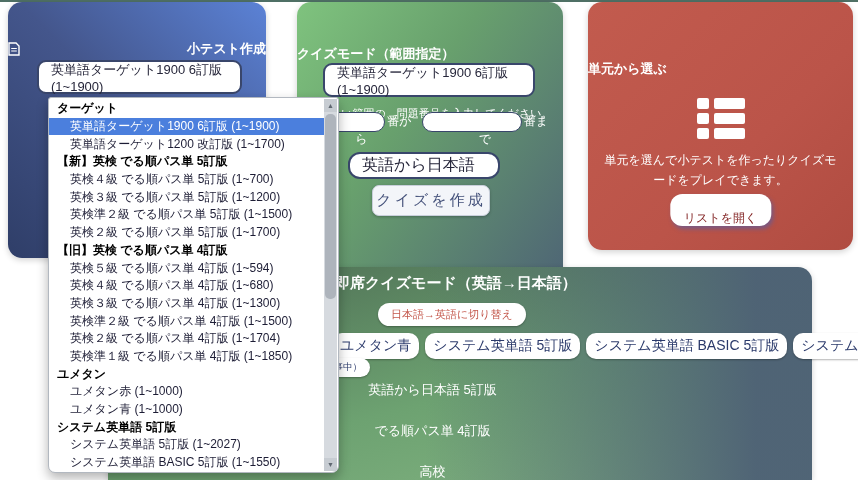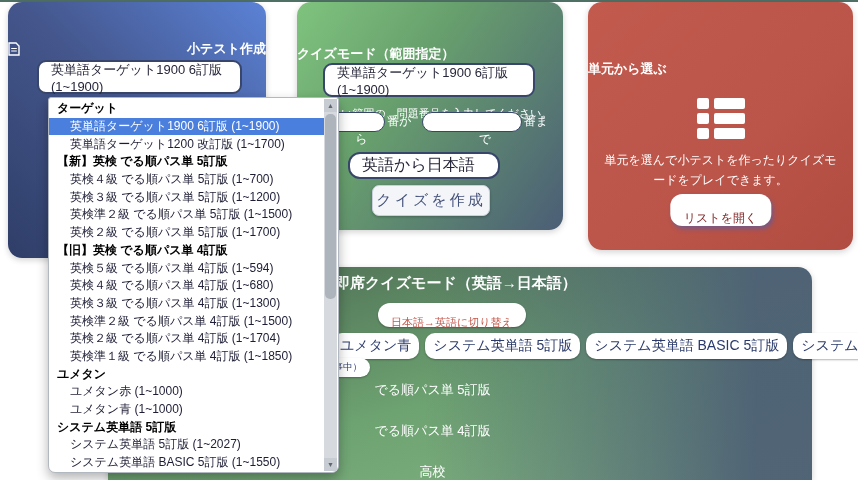--- a/index.html
+++ b/index.html
@@ -4,21 +4,21 @@
 <style>
   * { margin:0; padding:0; box-sizing:border-box; }
   html,body { width:858px; height:480px; }
   body { font-family:"Liberation Sans","DejaVu Sans",sans-serif; background:#ffffff; }
   .page { position:relative; width:858px; height:480px; overflow:hidden; background:#fff; }
   .topline { position:absolute; left:0; top:0; width:858px; height:2px; background:#4f7065; }
 
   .card { position:absolute; border-radius:14px; box-shadow:0 2px 6px rgba(0,0,0,0.18); }
   .card-blue { left:8px; top:2px; width:258px; height:256px;
     background:linear-gradient(to bottom left,#5b82d6 0%,#44568c 48%,#2f3e68 100%); z-index:1; }
-  .card-green { left:297px; top:2px; width:266px; height:228px;
+  .card-green { left:297px; top:2px; width:266px; height:325px;
     background:linear-gradient(125deg,#7fc37e 0%,#68a06d 38%,#4b5e76 100%); z-index:1; }
   .card-red { left:588px; top:2px; width:265px; height:248px;
     background:linear-gradient(135deg,#c25b4e 0%,#bb5449 60%,#b04c41 100%); z-index:1; }
   .card-bottom { left:108px; top:267px; width:704px; height:213px; border-radius:14px 14px 0 0;
     background:
       linear-gradient(to right, rgba(77,96,117,0) 45%, rgba(77,96,117,0.95) 92%),
       linear-gradient(165deg,#4a6851 0%,#6da271 55%,#85b584 100%);
     z-index:1; }
 
   .card-title { color:#fff; font-weight:bold; font-size:13px; text-align:center;
@@ -53,21 +53,21 @@
   .thlist-icon { position:absolute; left:0; right:0; top:96px; display:flex; justify-content:center; }
   .unit-desc { position:absolute; left:14px; right:14px; top:148px; color:#fff; font-size:12px;
     line-height:20px; text-align:center; }
   .open-list-btn { position:absolute; left:50%; transform:translateX(-50%); top:192px;
     height:25px; padding:16px 14px; background:#fff; border:none; border-radius:12px;
     color:#7f1d1d; font-size:12px; cursor:pointer; font-family:inherit;
     box-shadow:2px 3px 4px rgba(70,95,180,0.55); }
 
   
   .instant-title { position:absolute; left:227px; top:7px; color:#fff; font-weight:bold; font-size:15px; }
-  .switch-btn { position:absolute; left:270px; top:36px; height:23px; padding:12px 13px;
+  .switch-btn { position:absolute; left:270px; top:36px; height:23px; padding:4px 13px;
     background:#fff; border:none; border-radius:12px; color:#c4584c; font-size:11px;
     cursor:pointer; font-family:inherit; box-shadow:0 1px 2px rgba(0,0,0,0.3); }
   .book-pill-row { position:absolute; left:224px; top:66px; right:8px; display:flex;
     gap:6px; flex-wrap:nowrap; }
   .book-pill { background:#fff; border:none; border-radius:10px; padding:4px 8px;
     font-size:14px; color:#2b3a6b; white-space:nowrap; cursor:pointer; font-family:inherit;
     box-shadow:0 1px 2px rgba(0,0,0,0.3); }
   .partial-pill { position:absolute; left:140px; top:91px; width:122px; height:19px;
     background:#fff; border:none; border-radius:10px; font-size:9.5px; color:#2b3a6b;
     text-align:right; padding:0 8px; cursor:pointer; font-family:inherit;
@@ -157,21 +157,21 @@
     <button class="switch-btn">日本語→英語に切り替え</button>
     <div class="book-pill-row">
         <button class="book-pill">ユメタン青</button>
         <button class="book-pill">システム英単語 5訂版</button>
         <button class="book-pill">システム英単語 BASIC 5訂版</button>
         <button class="book-pill">システム英単語 改訂新版</button>
         <button class="book-pill">古文単語315</button>
       </div>
     <button class="partial-pill">（工事中）</button>
     <div class="section-headers">
-        <div class="section-header">でる順パス単 5訂版</div>
+        <div class="section-header">英語から日本語 5訂版</div>
         <div class="section-header">でる順パス単 4訂版</div>
         <div class="section-header">高校</div>
       </div>
   </div>
 
   <div class="dropdown">
     <div class="dd-list">
         <div class="dd-row dd-header">ターゲット</div>
         <div class="dd-row dd-option dd-selected">英単語ターゲット1900 6訂版 (1~1900)</div>
         <div class="dd-row dd-option">英単語ターゲット1200 改訂版 (1~1700)</div>

